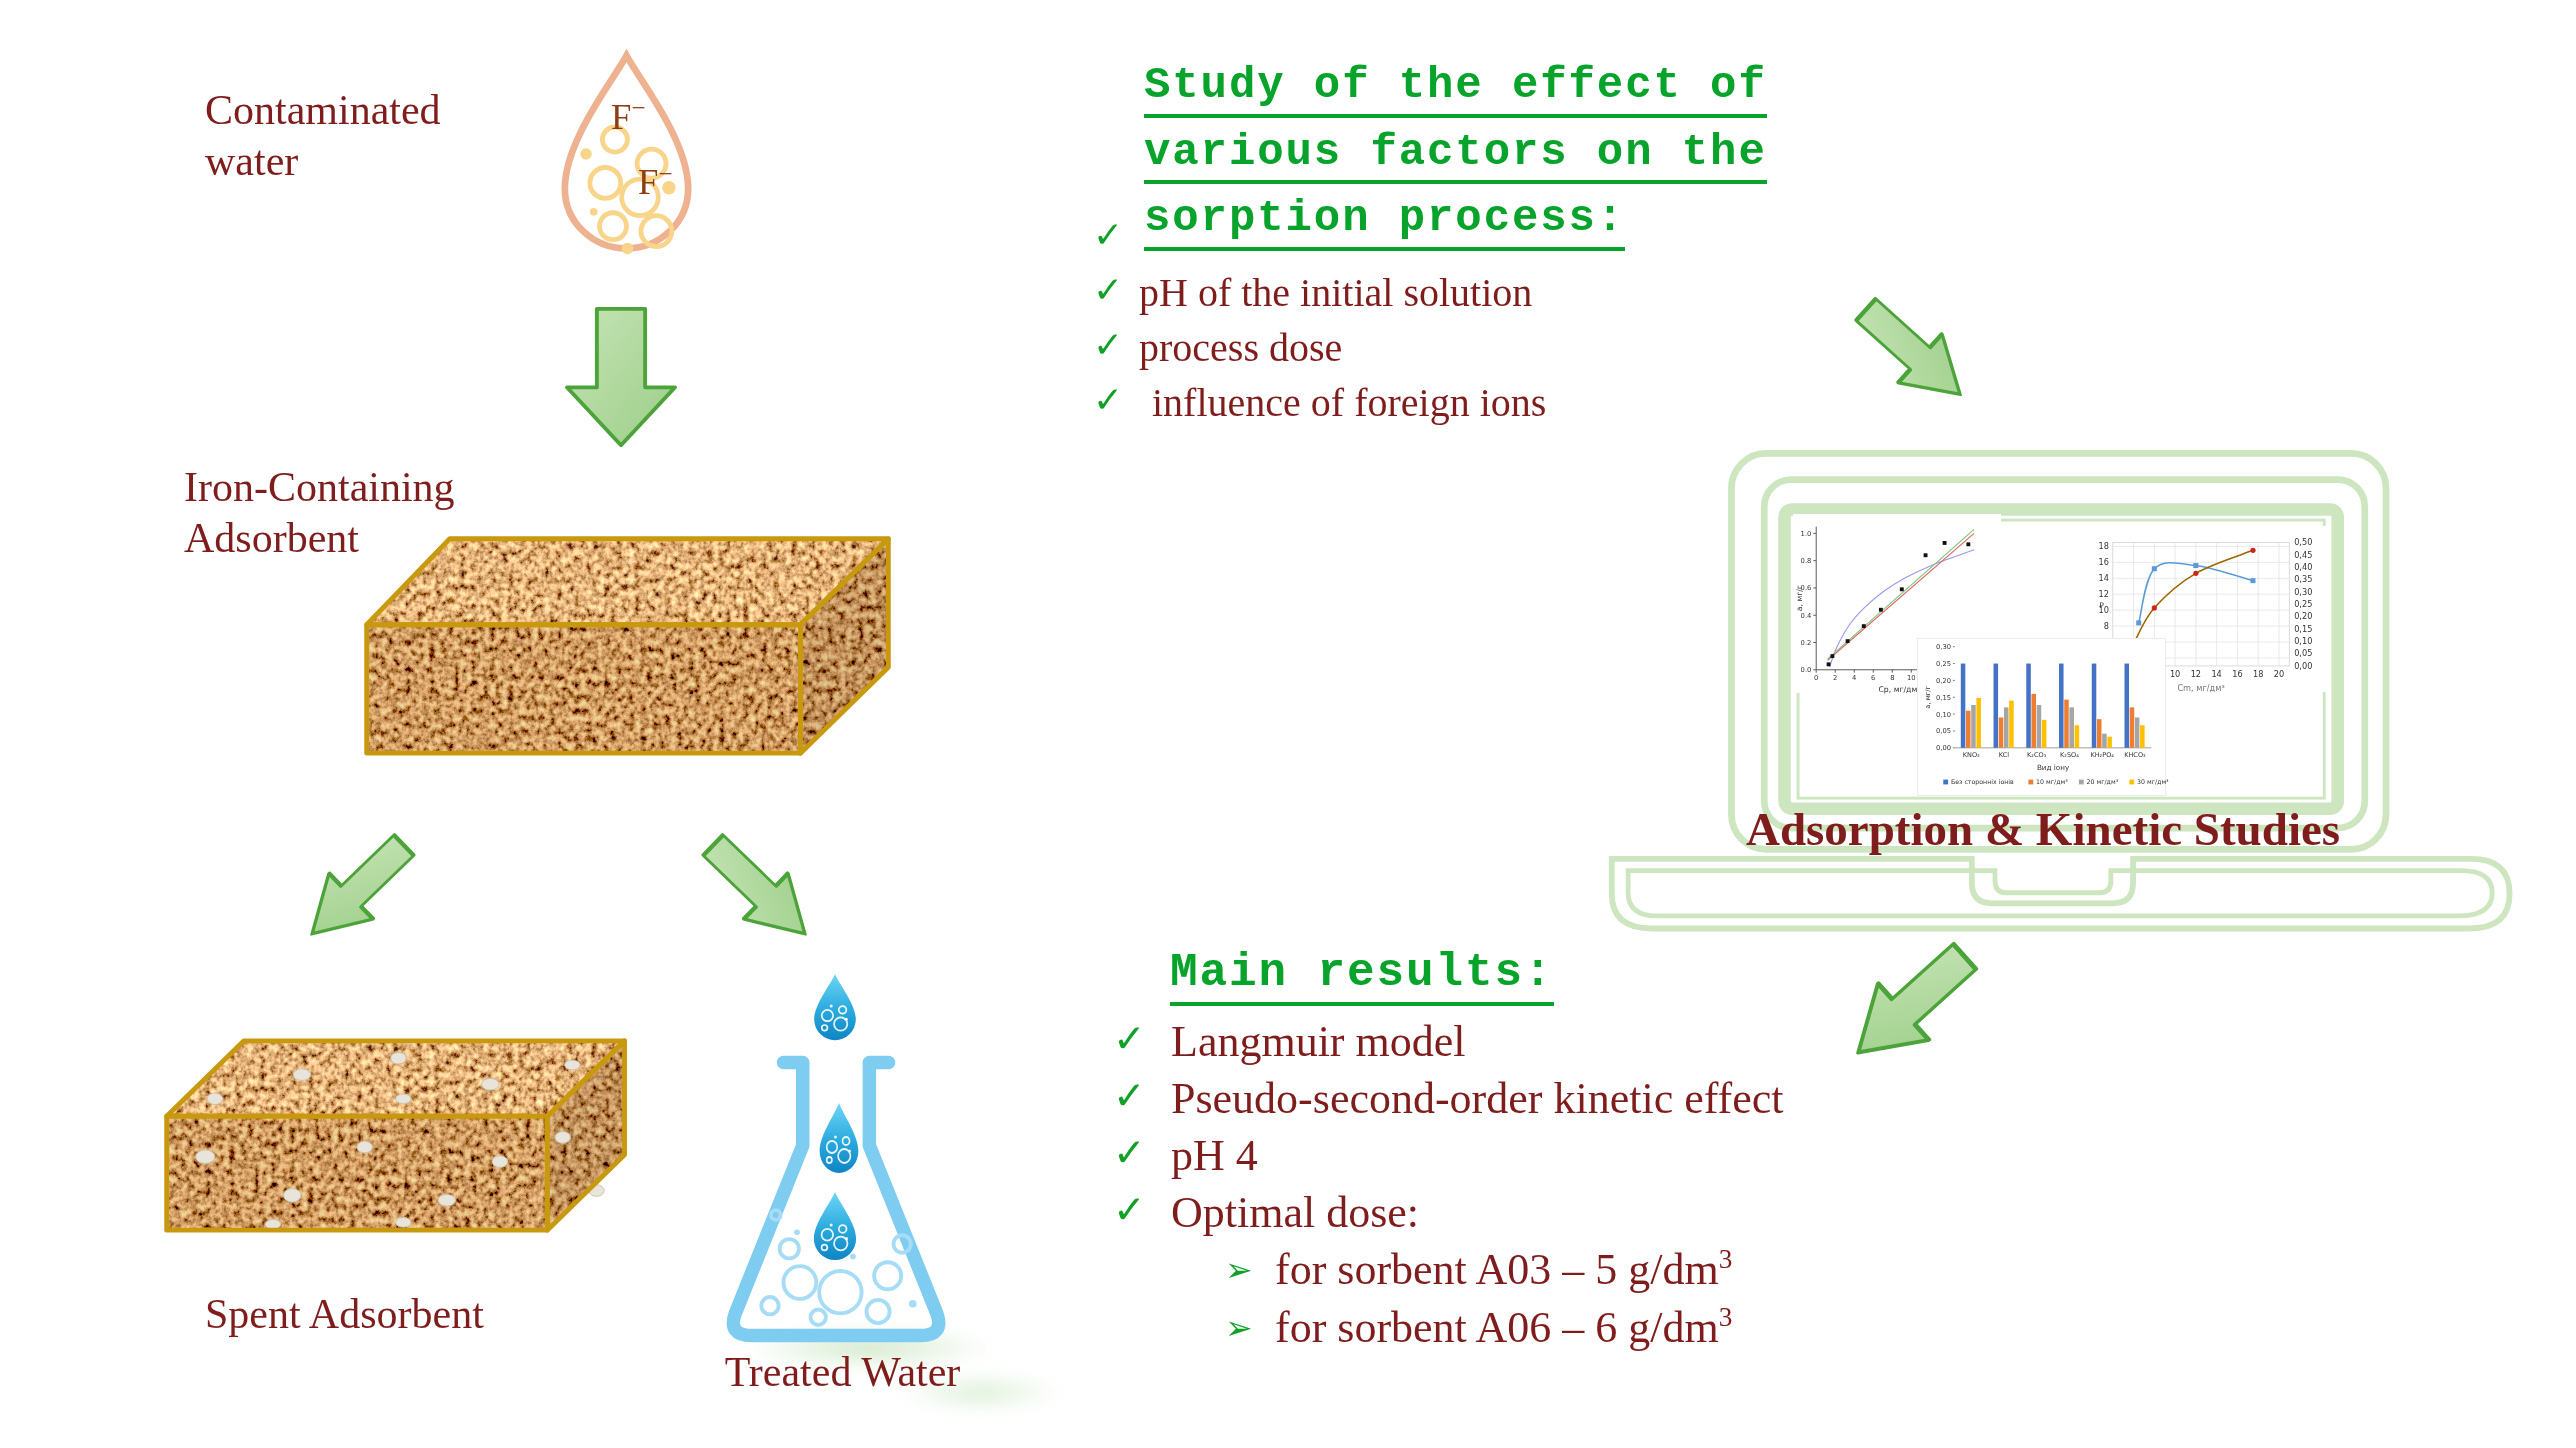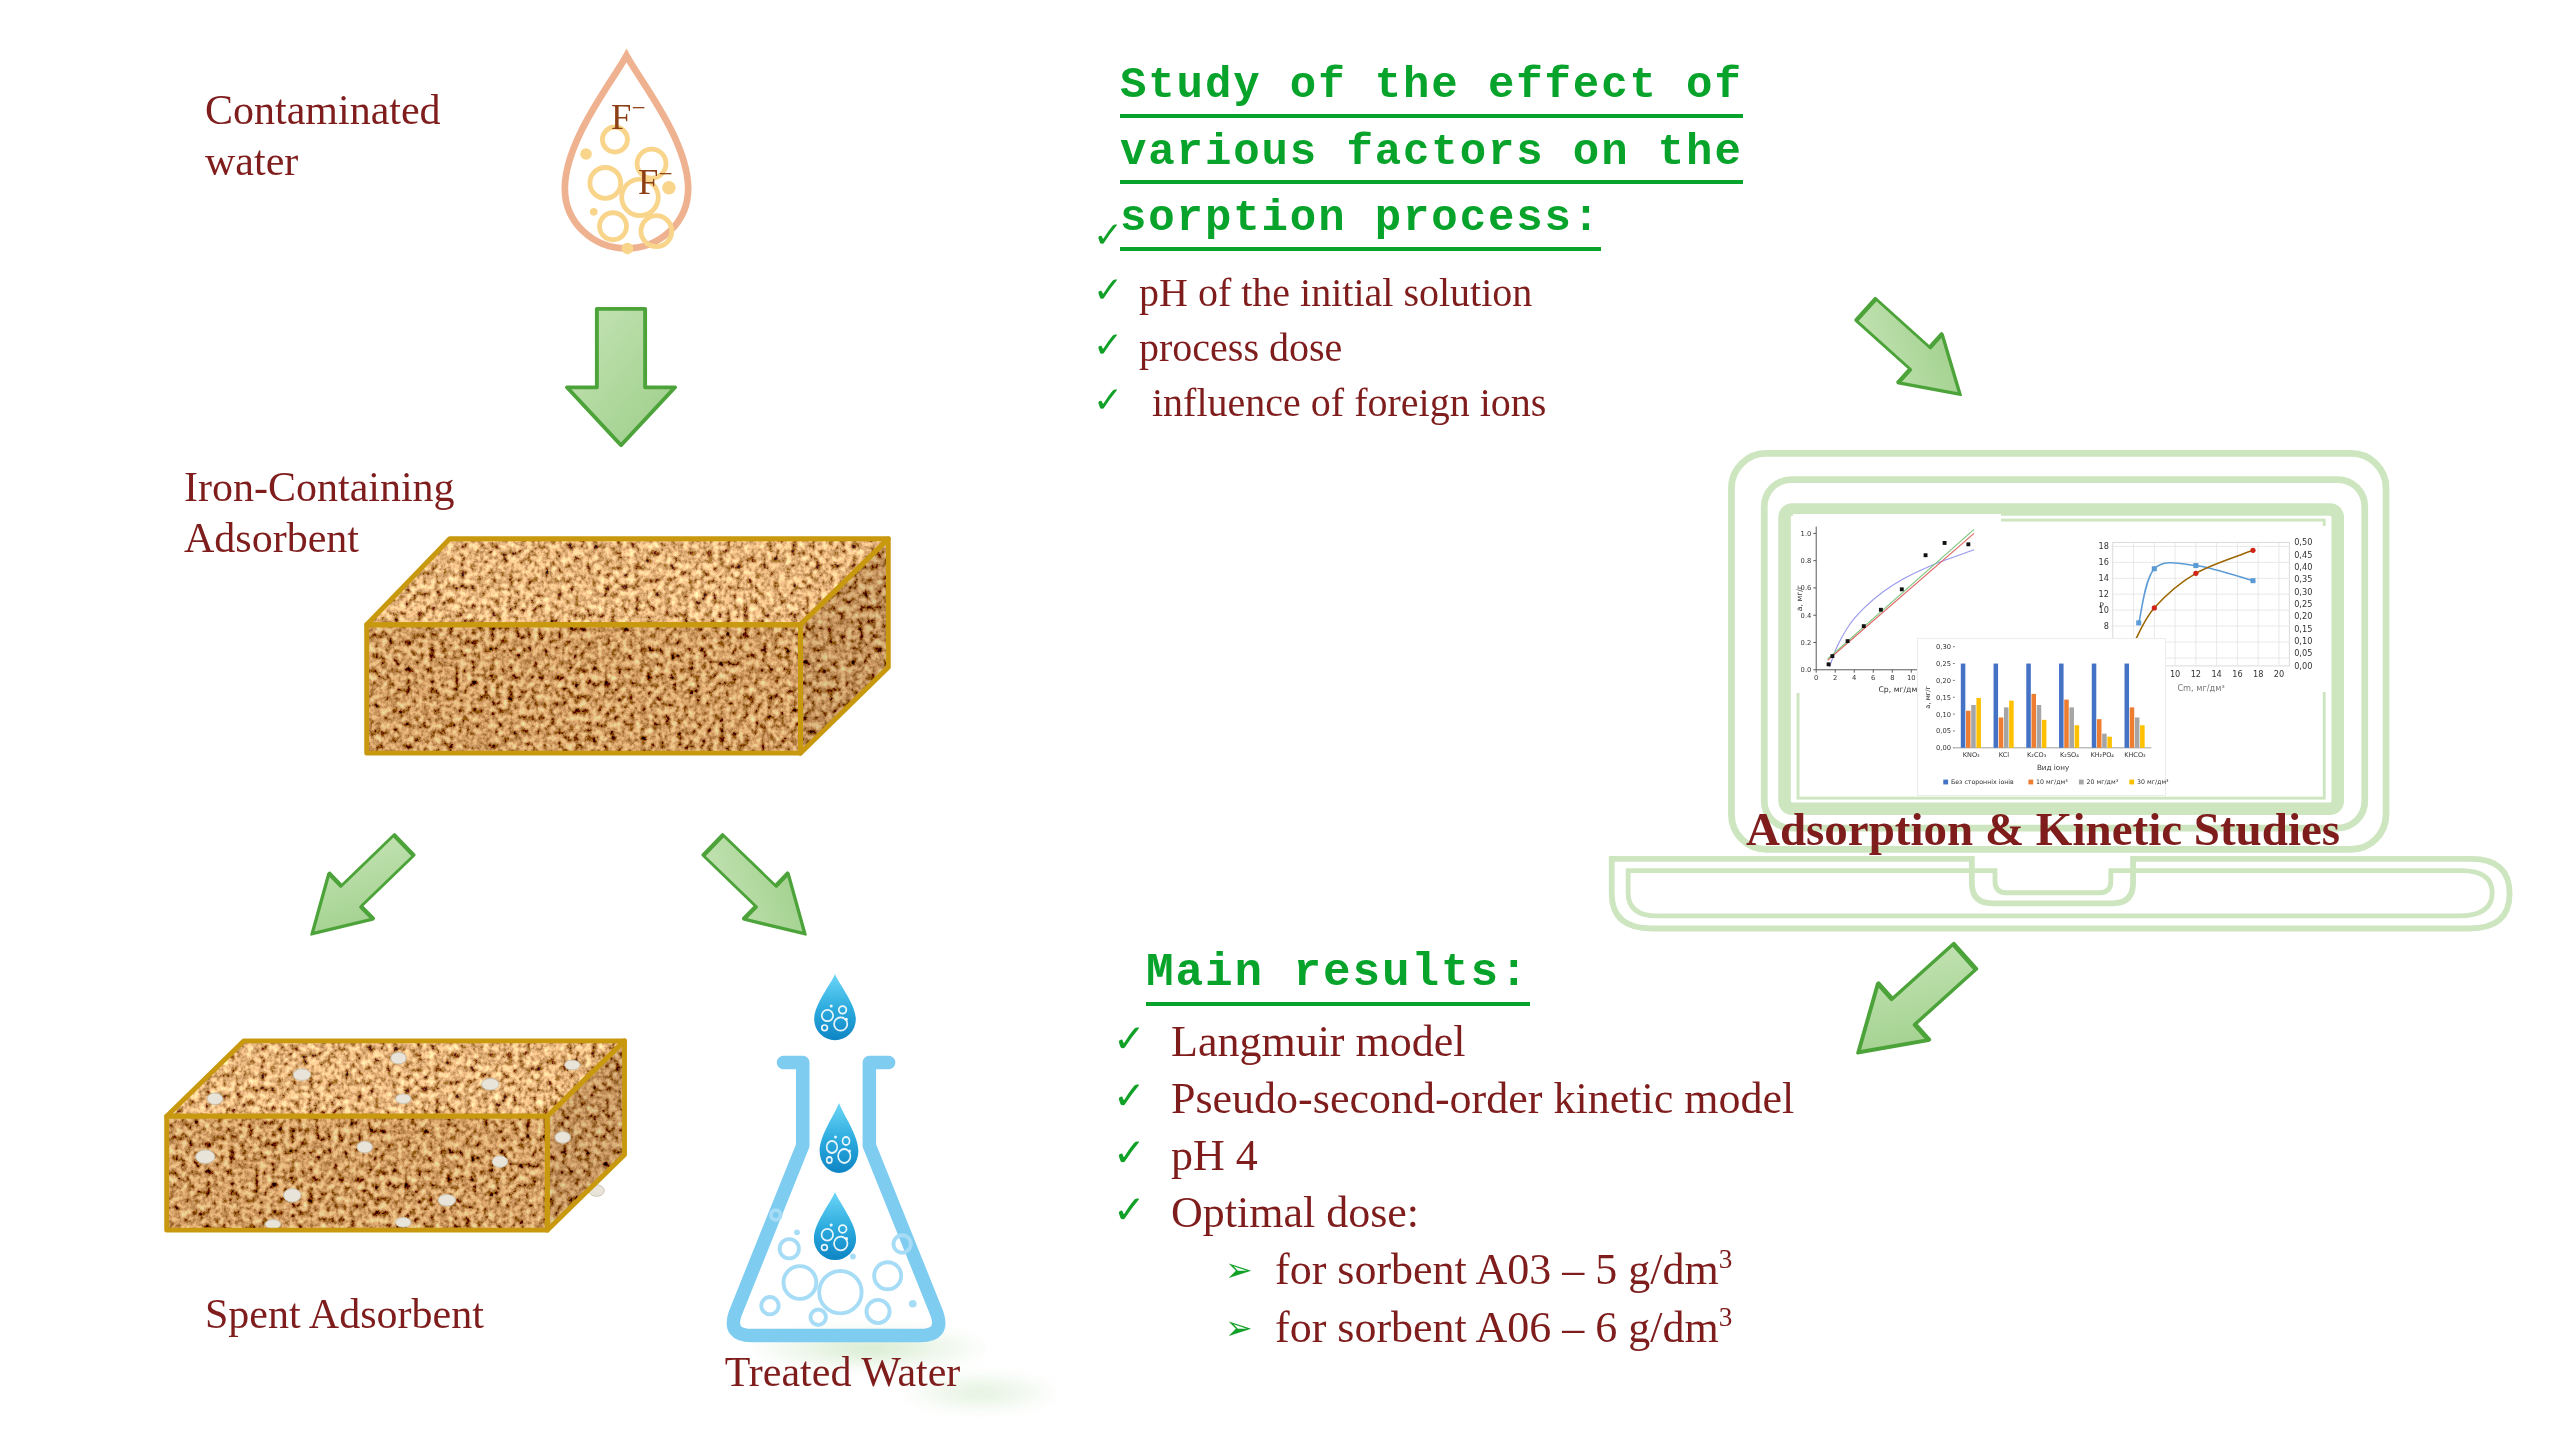--- a/index.html
+++ b/index.html
@@ -1,21 +1,21 @@
 <!DOCTYPE html>
 <html><head>
 <meta charset="utf-8">
 <style>
   html,body{margin:0;padding:0;background:#fff;}
   .canvas{position:relative;width:2576px;height:1449px;background:#fff;overflow:hidden;
           font-family:"Liberation Serif",serif;}
   .abs{position:absolute;}
   .green-serif{color:#7f1d1d;font-family:"Liberation Serif",serif;}
   .mono-head{color:#07a32b;font-family:"Liberation Mono","DejaVu Sans Mono",monospace;
-             font-weight:bold;letter-spacing:1.9px;}
+             font-weight:bold;letter-spacing:1.9px;margin-left:24px;}
   .mono-head .tline{display:inline-block;border-bottom:4.8px solid #07a32b;
              padding-bottom:3.9px;margin-bottom:8.7px;line-height:50px;}
   .check-row{display:flex;align-items:flex-start;}
   .check{color:#12a128;font-family:"DejaVu Sans",sans-serif;font-weight:bold;}
   .sub3{font-size:0.62em;vertical-align:super;line-height:0;}
   svg{display:block;overflow:visible;}
   .softblob{border-radius:50%;filter:blur(6.8px);}
 </style>
 </head>
 <body>
@@ -434,21 +434,21 @@
     <div class="tline">Main results:</div>
   </div>
 
   <div class="abs" style="left:1113px;top:1016px;">
     <div class="check-row" style="height:57px;">
       <span class="check" style="font-size:39px;width:58px;">✓</span>
       <span class="green-serif" style="font-size:44px;">Langmuir model</span>
     </div>
     <div class="check-row" style="height:57px;">
       <span class="check" style="font-size:39px;width:58px;">✓</span>
-      <span class="green-serif" style="font-size:44px;">Pseudo-second-order kinetic model</span>
+      <span class="green-serif" style="font-size:44px;">Pseudo-second-order kinetic effect</span>
     </div>
     <div class="check-row" style="height:57px;">
       <span class="check" style="font-size:39px;width:58px;">✓</span>
       <span class="green-serif" style="font-size:44px;">pH 4</span>
     </div>
     <div class="check-row" style="height:57px;">
       <span class="check" style="font-size:39px;width:58px;">✓</span>
       <span class="green-serif" style="font-size:44px;">Optimal dose:</span>
     </div>
     <div class="check-row" style="height:58px;margin-left:112px;">

